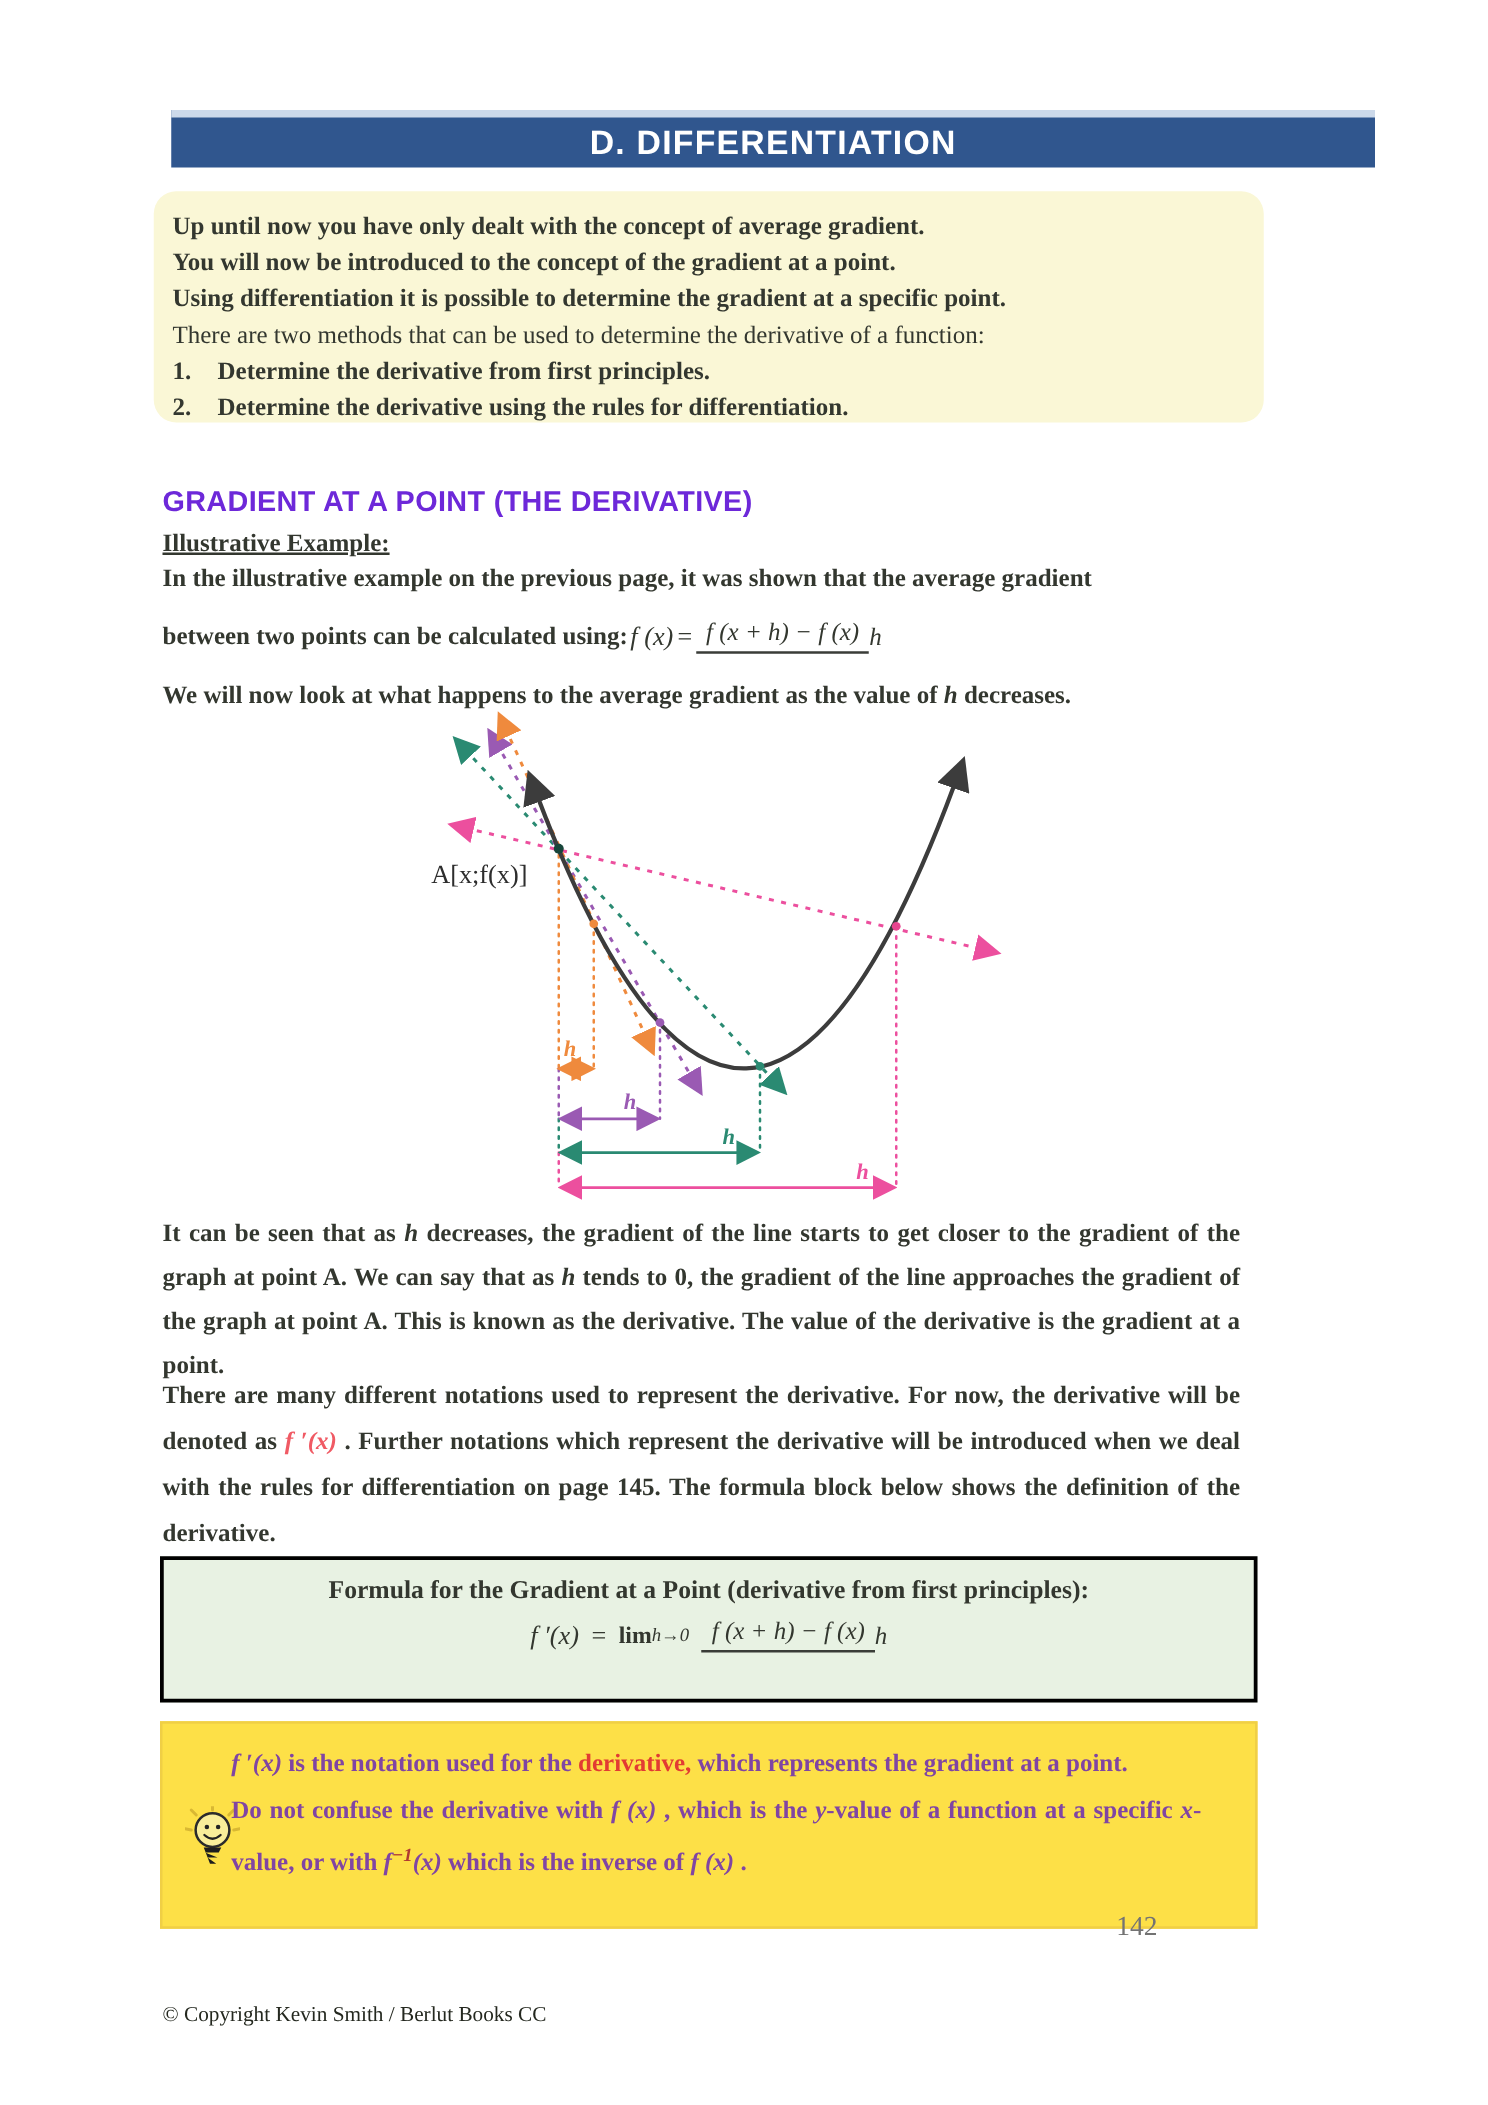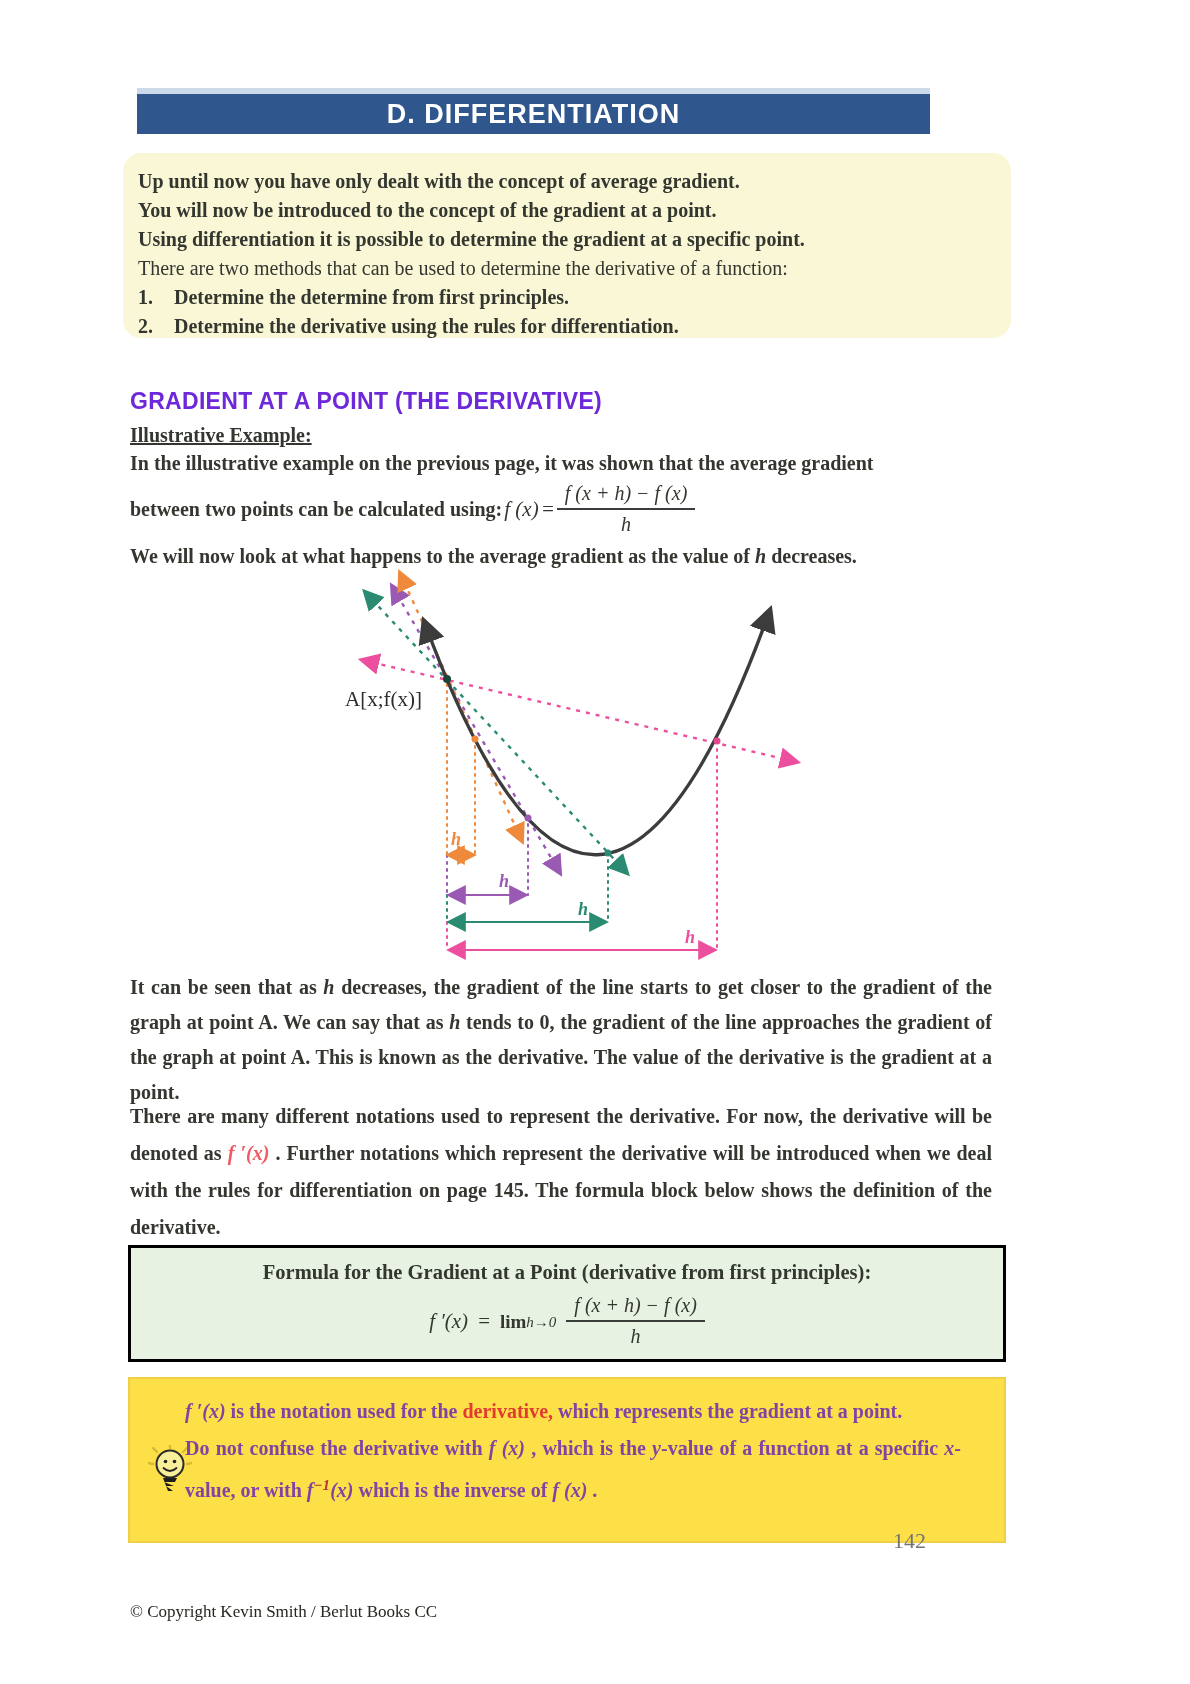--- a/index.html
+++ b/index.html
@@ -1,38 +1,38 @@
 <!DOCTYPE html>
 <html><head>
 <meta charset="utf-8">
 <style>
   html,body{margin:0;padding:0;}
   body{width:1190px;height:1684px;background:#ffffff;font-family:"Liberation Serif",serif;color:#33372f;}
   .page{position:relative;width:1190px;height:1684px;background:#ffffff;overflow:hidden;}
   .abs{position:absolute;}
 
   
-  .header-bar{left:137px;top:88px;width:793px;height:40px;background:#30568e;border-top:6px solid #ccd9ea;
+  .header-bar{left:137px;top:88px;width:963px;height:40px;background:#30568e;border-top:6px solid #ccd9ea;
     display:flex;align-items:center;justify-content:center;}
   .header-bar span{font-family:"Liberation Sans",sans-serif;font-weight:bold;font-size:27px;color:#ffffff;letter-spacing:1px;}
 
   
   .intro-box{left:123px;top:153px;width:888px;height:185px;background:#faf7d6;padding:14px 0 0 15px;box-sizing:border-box;border-radius:18px;}
   .intro-box .ln{font-size:20px;line-height:29px;}
   .b{font-weight:bold;}
   .intro-item{display:flex;font-weight:bold;font-size:20px;line-height:29px;}
   .intro-item .num{width:36px;}
 
   .section-heading{left:130px;top:388px;font-family:"Liberation Sans",sans-serif;font-weight:bold;font-size:23px;color:#6d28d9;letter-spacing:0.3px;}
   .illustrative{left:130px;top:424px;font-size:20px;font-weight:bold;text-decoration:underline;}
   .para-line{left:130px;top:452px;font-size:20px;font-weight:bold;width:870px;}
 
   .calc-row{left:130px;top:478px;height:62px;display:flex;align-items:center;gap:2px;font-size:20px;font-weight:bold;text-align:center;}
   .m{font-style:italic;}
-  .frac{display:inline-flex;flex-direction:column;align-items:center;font-weight:normal;font-style:italic;font-size:20px;}
+  .frac{display:inline-flex;flex-direction:row;align-items:center;font-weight:normal;font-style:italic;font-size:20px;}
   .frac .num{padding:0 8px 3px 8px;border-bottom:2px solid #3a3d38;}
   .frac .den{padding-top:3px;}
   .calc-row .fx{font-style:italic;font-weight:normal;font-size:21px;}
 
   .we-will{left:130px;top:545px;font-size:20px;font-weight:bold;}
   .seg-i{font-style:italic;}
   .seg-m{font-style:italic;}
   .seg-red{color:#e23b33;}
   .seg-pink{color:#f05a64;font-style:italic;}
   .seg-sup{color:#b03a30;font-style:italic;vertical-align:7px;font-size:15px;}
@@ -69,21 +69,21 @@
     <span>D. DIFFERENTIATION</span>
   </div>
 
   <div class="abs intro-box">
     <div class="ln b">Up until now you have only dealt with the concept of average gradient.</div>
     <div class="ln b">You will now be introduced to the concept of the gradient at a point.</div>
     <div class="ln b">Using differentiation it is possible to determine the gradient at a specific point.</div>
     <div class="ln">There are two methods that can be used to determine the derivative of a function:</div>
     <div class="intro-item">
       <span class="num">1.</span>
-      <span>Determine the determine from first principles.</span>
+      <span>Determine the derivative from first principles.</span>
     </div>
     <div class="intro-item">
       <span class="num">2.</span>
       <span>Determine the derivative using the rules for differentiation.</span>
     </div>
   </div>
 
   <div class="abs section-heading">GRADIENT AT A POINT (THE DERIVATIVE)</div>
   <div class="abs illustrative">Illustrative Example:</div>
   <div class="abs para-line">In the illustrative example on the previous page, it was shown that the average gradient</div>

